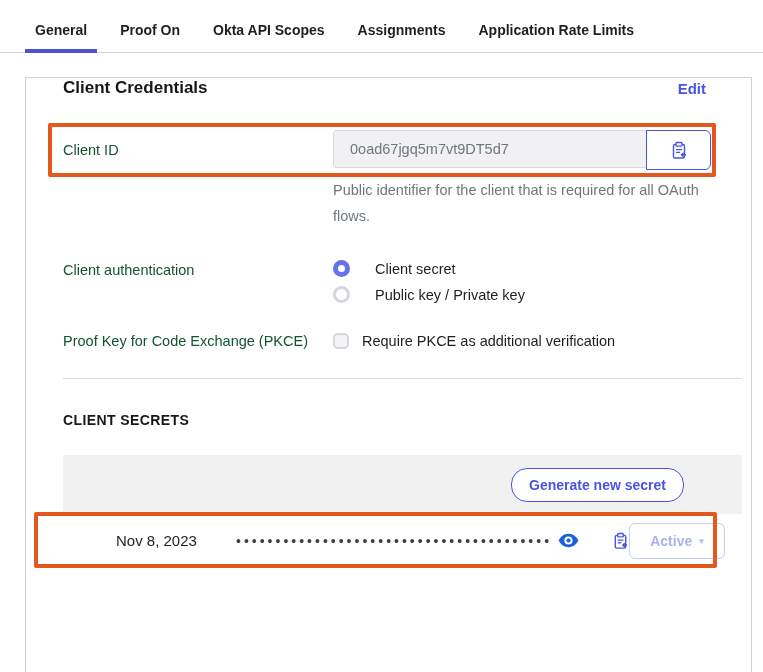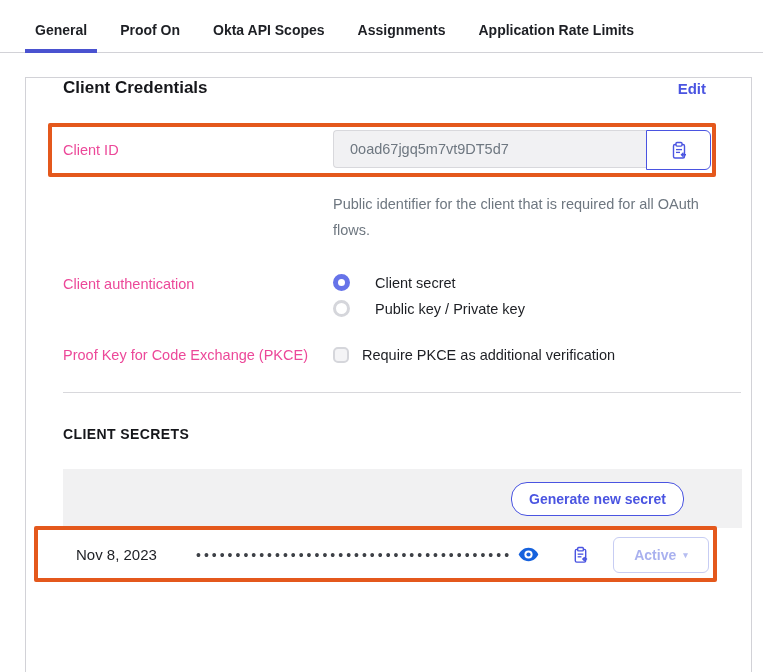--- a/index.html
+++ b/index.html
@@ -34,21 +34,21 @@
     background:#fff;
     padding:0 12px 0 37px;
   }
   .section-header {
     display:flex; justify-content:space-between; align-items:center;
   }
   .section-title { font-size:17px; font-weight:bold; color:#16171b; }
   .edit-link { font-size:15px; font-weight:bold; color:#4a54e1; margin-right:33px; cursor:pointer; text-decoration:none; }
 
   .form-row { display:flex; align-items:center; position:relative; }
-  .form-label { width:270px; flex:0 0 270px; font-size:14.5px; color:#ec4899; }
+  .form-label { width:270px; flex:0 0 270px; font-size:14.5px; color:#14532d; }
   .form-label.top { align-self:flex-start; padding-top:2px; }
 
   .client-id-row { margin-top:32px; }
   .input-group { display:flex; }
   .readonly-input {
     width:313px; height:38px;
     background:#f1f1f3; border:1px solid #d8d8dc; border-right:none;
     border-radius:4px 0 0 4px;
     color:#6e7780; font-size:14.5px; font-family:"Liberation Sans",sans-serif;
     padding:0 16px; line-height:36px;
@@ -57,21 +57,21 @@
     width:65px; height:40px;
     background:#fff; border:1px solid #4a54e1; border-radius:0 6px 6px 0;
     display:flex; align-items:center; justify-content:center; cursor:pointer;
   }
   .hl-box {
     position:absolute; border:4px solid #e4581c; border-radius:2px;
     pointer-events:none; z-index:5;
   }
   .hl-client-id { left:-15px; right:23px; top:-7px; bottom:-7px; }
   .help-text {
-    margin-left:270px; margin-top:21px; width:385px;
+    margin-left:270px; margin-top:7px; width:385px;
     font-size:14.5px; line-height:26px; color:#6e7780;
   }
 
   .auth-row { margin-top:31px; align-items:flex-start; }
   .radio-group { display:flex; flex-direction:column; gap:9px; }
   .radio-option { display:flex; align-items:center; gap:25px; cursor:pointer; }
   .radio-circle {
     width:17px; height:17px; border-radius:50%; background:#fff;
     border:3px solid #d5d6db; flex:0 0 17px;
   }
@@ -109,21 +109,21 @@
   .th { font-size:14px; font-weight:bold; color:#1d1f24; }
   .col-date { width:120px; flex:0 0 120px; }
   .col-secret { flex:1 1 auto; display:flex; align-items:center; }
   .col-status { width:129px; flex:0 0 129px; }
 
   .table-row {
     display:flex; align-items:center; height:53px;
     padding-left:13px; position:relative; background:#fff;
   }
   .hl-secret-row { left:-29px; right:25px; top:-2px; bottom:-1px; }
-  .cell-date { font-size:15px; color:#1d1f24; }
+  .cell-date { font-size:15px; color:#1d1f24;margin-left:40px; }
   .masked-secret {
     font-size:14px; letter-spacing:3px; color:#3d4046;
     white-space:nowrap; overflow:hidden; width:316px;
   }
   .icon-btn { background:none; border:none; cursor:pointer; display:flex; align-items:center; padding:0; }
   .eye-btn { margin-left:6px; }
   .clip-btn { margin-left:33px; }
   .status-btn {
     width:96px; height:36px;
     background:#fff; border:1px solid #c7cdf3; border-radius:6px;

